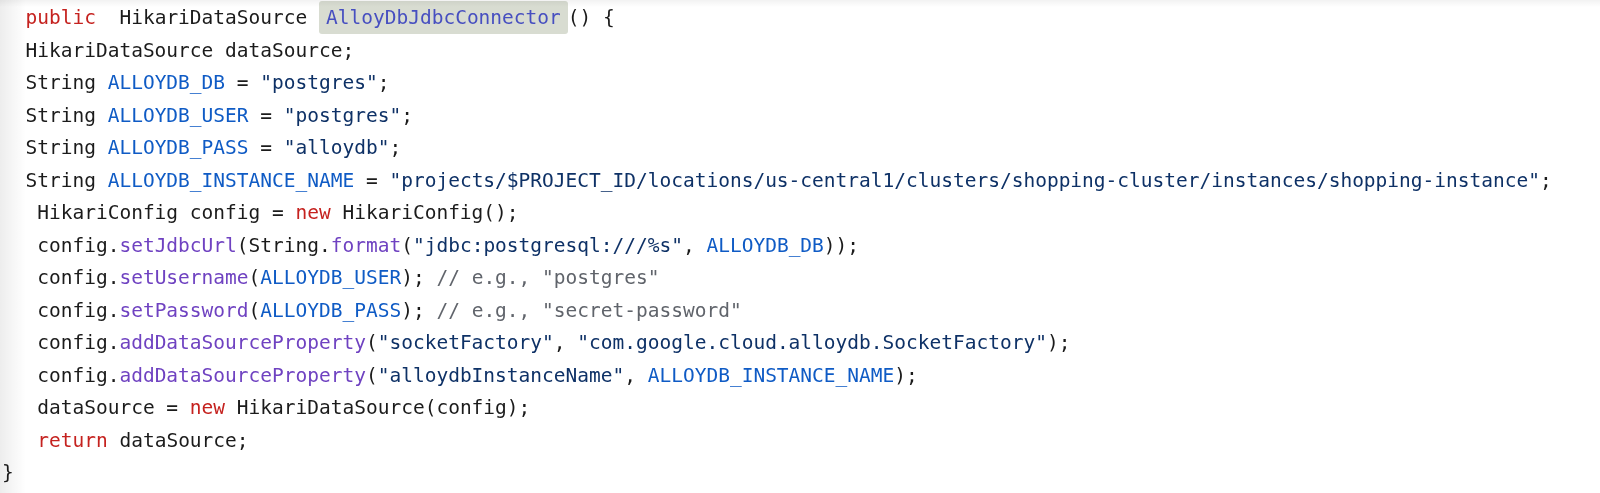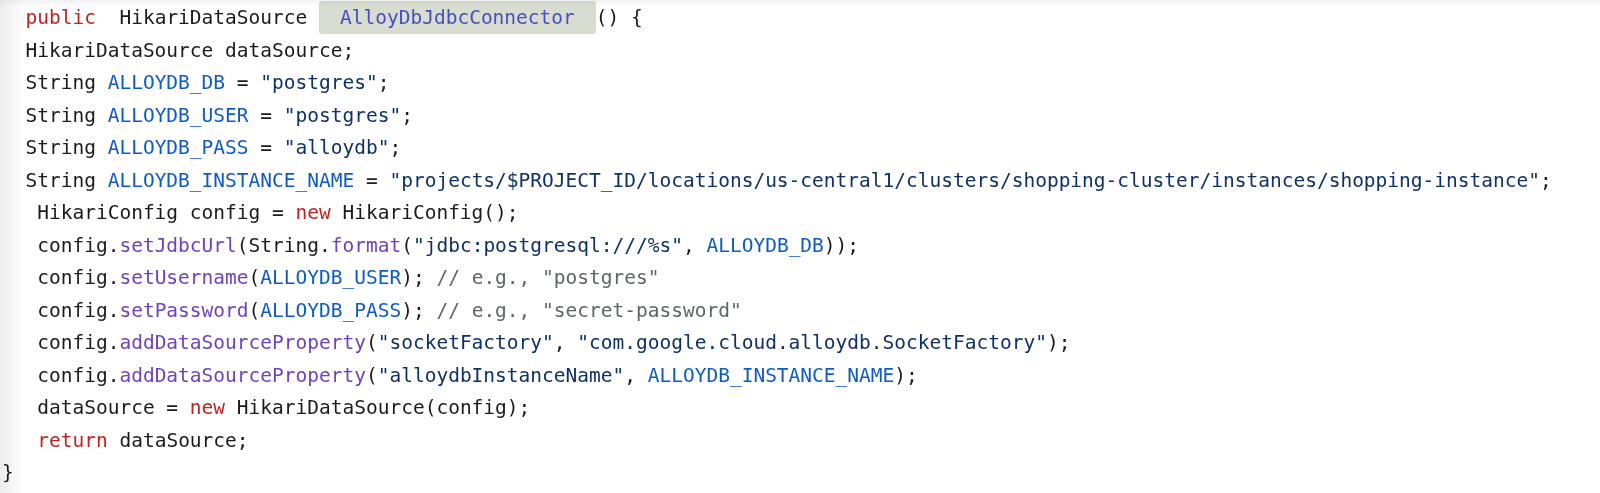--- a/index.html
+++ b/index.html
@@ -37,21 +37,21 @@
     line-height: 32.5px;
     white-space: pre;
     padding: 2px 0 0 2px;
     box-sizing: border-box;
   }
   .code-line {
     height: 32.5px;
   }
   .tok-highlight {
     border-radius: 3px;
-    padding: 5px 21px;
+    padding: 5px 7px;
   }
 </style>
 </head>
 <body>
 
 <div class="code-viewport">
   <div class="code-block" style="color: rgb(27, 27, 27);"><div class="code-line"><span style="color: rgb(27, 27, 27);">  </span><span style="color: rgb(197, 34, 31);">public</span><span style="color: rgb(27, 27, 27);">  HikariDataSource </span><span class="tok-highlight" style="color: rgb(71, 79, 192); background-color: rgb(216, 220, 209);">AlloyDbJdbcConnector</span><span style="color: rgb(27, 27, 27);">() {</span></div><div class="code-line"><span style="color: rgb(27, 27, 27);">  HikariDataSource dataSource;</span></div><div class="code-line"><span style="color: rgb(27, 27, 27);">  String </span><span style="color: rgb(15, 91, 197);">ALLOYDB_DB</span><span style="color: rgb(27, 27, 27);"> = </span><span style="color: rgb(14, 49, 102);">"postgres"</span><span style="color: rgb(27, 27, 27);">;</span></div><div class="code-line"><span style="color: rgb(27, 27, 27);">  String </span><span style="color: rgb(15, 91, 197);">ALLOYDB_USER</span><span style="color: rgb(27, 27, 27);"> = </span><span style="color: rgb(14, 49, 102);">"postgres"</span><span style="color: rgb(27, 27, 27);">;</span></div><div class="code-line"><span style="color: rgb(27, 27, 27);">  String </span><span style="color: rgb(15, 91, 197);">ALLOYDB_PASS</span><span style="color: rgb(27, 27, 27);"> = </span><span style="color: rgb(14, 49, 102);">"alloydb"</span><span style="color: rgb(27, 27, 27);">;</span></div><div class="code-line"><span style="color: rgb(27, 27, 27);">  String </span><span style="color: rgb(15, 91, 197);">ALLOYDB_INSTANCE_NAME</span><span style="color: rgb(27, 27, 27);"> = </span><span style="color: rgb(14, 49, 102);">"projects/$PROJECT_ID/locations/us-central1/clusters/shopping-cluster/instances/shopping-instance"</span><span style="color: rgb(27, 27, 27);">;</span></div><div class="code-line"><span style="color: rgb(27, 27, 27);">   HikariConfig config = </span><span style="color: rgb(197, 34, 31);">new</span><span style="color: rgb(27, 27, 27);"> HikariConfig();</span></div><div class="code-line"><span style="color: rgb(27, 27, 27);">   config.</span><span style="color: rgb(111, 66, 193);">setJdbcUrl</span><span style="color: rgb(27, 27, 27);">(String.</span><span style="color: rgb(111, 66, 193);">format</span><span style="color: rgb(27, 27, 27);">(</span><span style="color: rgb(14, 49, 102);">"jdbc:postgresql:///%s"</span><span style="color: rgb(27, 27, 27);">, </span><span style="color: rgb(15, 91, 197);">ALLOYDB_DB</span><span style="color: rgb(27, 27, 27);">));</span></div><div class="code-line"><span style="color: rgb(27, 27, 27);">   config.</span><span style="color: rgb(111, 66, 193);">setUsername</span><span style="color: rgb(27, 27, 27);">(</span><span style="color: rgb(15, 91, 197);">ALLOYDB_USER</span><span style="color: rgb(27, 27, 27);">); </span><span style="color: rgb(96, 100, 107);">// e.g., "postgres"</span></div><div class="code-line"><span style="color: rgb(27, 27, 27);">   config.</span><span style="color: rgb(111, 66, 193);">setPassword</span><span style="color: rgb(27, 27, 27);">(</span><span style="color: rgb(15, 91, 197);">ALLOYDB_PASS</span><span style="color: rgb(27, 27, 27);">); </span><span style="color: rgb(96, 100, 107);">// e.g., "secret-password"</span></div><div class="code-line"><span style="color: rgb(27, 27, 27);">   config.</span><span style="color: rgb(111, 66, 193);">addDataSourceProperty</span><span style="color: rgb(27, 27, 27);">(</span><span style="color: rgb(14, 49, 102);">"socketFactory"</span><span style="color: rgb(27, 27, 27);">, </span><span style="color: rgb(14, 49, 102);">"com.google.cloud.alloydb.SocketFactory"</span><span style="color: rgb(27, 27, 27);">);</span></div><div class="code-line"><span style="color: rgb(27, 27, 27);">   config.</span><span style="color: rgb(111, 66, 193);">addDataSourceProperty</span><span style="color: rgb(27, 27, 27);">(</span><span style="color: rgb(14, 49, 102);">"alloydbInstanceName"</span><span style="color: rgb(27, 27, 27);">, </span><span style="color: rgb(15, 91, 197);">ALLOYDB_INSTANCE_NAME</span><span style="color: rgb(27, 27, 27);">);</span></div><div class="code-line"><span style="color: rgb(27, 27, 27);">   dataSource = </span><span style="color: rgb(197, 34, 31);">new</span><span style="color: rgb(27, 27, 27);"> HikariDataSource(config);</span></div><div class="code-line"><span style="color: rgb(27, 27, 27);">   </span><span style="color: rgb(197, 34, 31);">return</span><span style="color: rgb(27, 27, 27);"> dataSource;</span></div><div class="code-line"><span style="color: rgb(27, 27, 27);">}</span></div></div>
   <div class="edge-shade"></div>
   <div class="top-shade"></div>
 </div>

